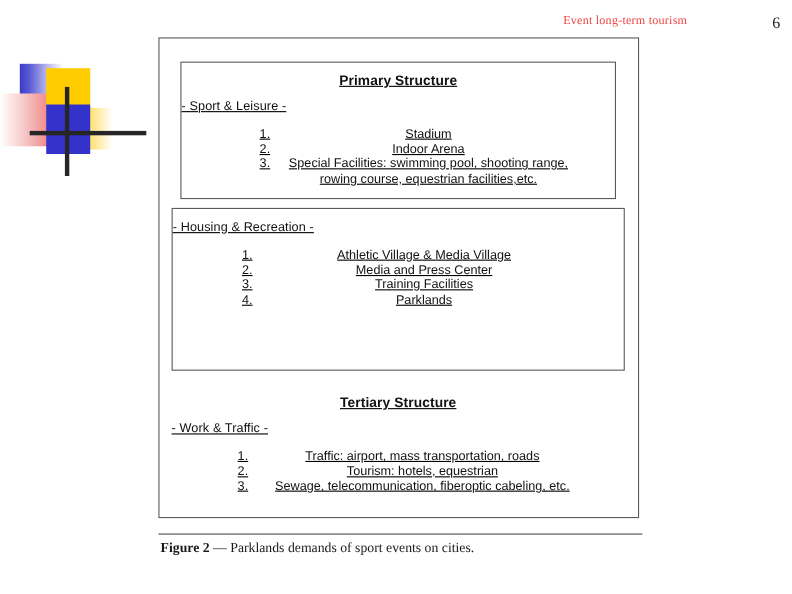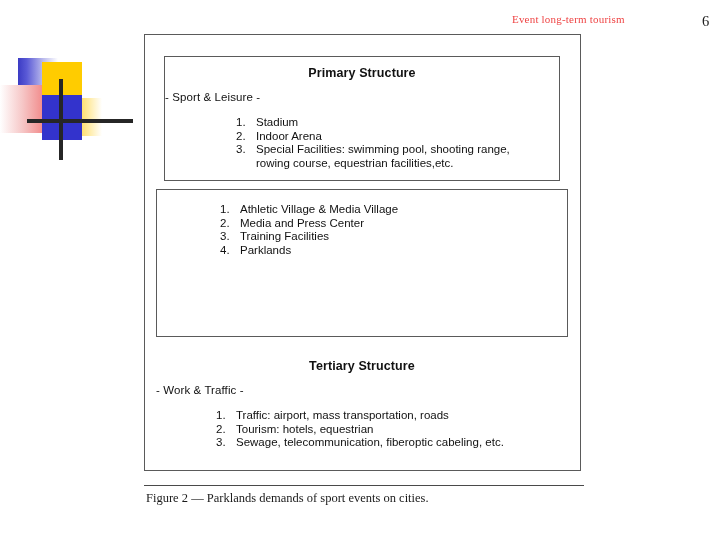--- a/index.html
+++ b/index.html
@@ -117,20 +117,21 @@
     border: 1px solid #5a5a5a;
     background: #ffffff;
     box-sizing: border-box;
   }
 
   
   .struct-box {
     position: absolute;
     box-sizing: border-box;
     background: #ffffff;
+    text-decoration: underline;
   }
   .struct-box.bordered {
     border: 1px solid #5a5a5a;
   }
   .box-primary {
     left: 19px;
     top: 21px;
     width: 396px;
     height: 125px;
   }
@@ -182,20 +183,21 @@
     margin-bottom: 0px;
   }
   .li-num {
     width: 20px;
     flex: 0 0 20px;
     text-align: left;
     font-family: "Liberation Sans", sans-serif;
   }
   .li-text {
     flex: 1 1 auto;
+    text-align: center;
   }
 
   .list-primary   { padding-left: 71px; padding-right: 36px; }
   .list-secondary { padding-left: 63px; padding-right: 36px; }
   .list-tertiary  { padding-left: 60px; padding-right: 36px; }
 
   
   .caption-rule {
     position: absolute;
     left: 144px;
@@ -207,21 +209,21 @@
   .figure-caption {
     position: absolute;
     left: 146px;
     top: 491px;
     font-family: "Liberation Serif", serif;
     font-size: 12.5px;
     color: #1a1a1a;
     white-space: nowrap;
   }
   .caption-label {
-    font-weight: normal;
+    font-weight: bold;
   }
 </style>
 </head>
 <body>
 
 <div class="page-header">
   <div class="header-title">Event long-term tourism</div>
   <div class="header-page-number">6</div>
 </div>
 
@@ -250,20 +252,21 @@
         <span class="li-text">Indoor Arena</span>
       </li>
       <li>
         <span class="li-num">3.</span>
         <span class="li-text">Special Facilities: swimming pool, shooting range, rowing course, equestrian facilities,etc.</span>
       </li>
     </ul>
   </div>
 
   <div class="struct-box bordered box-secondary">
+    <div class="struct-subtitle">- Housing &amp; Recreation -</div>
     <ul class="struct-list list-secondary">
       <li>
         <span class="li-num">1.</span>
         <span class="li-text">Athletic Village &amp; Media Village</span>
       </li>
       <li>
         <span class="li-num">2.</span>
         <span class="li-text">Media and Press Center</span>
       </li>
       <li>

